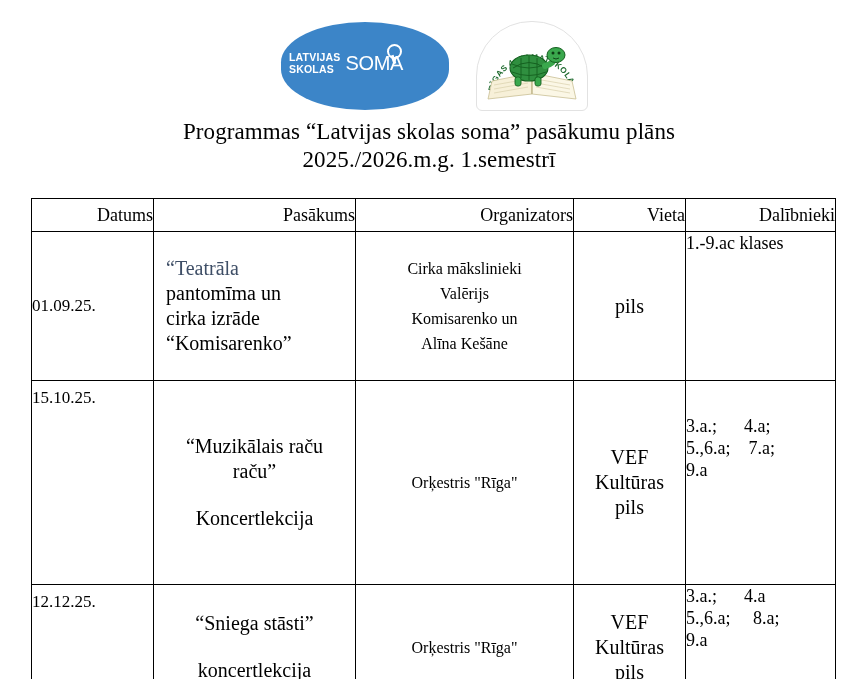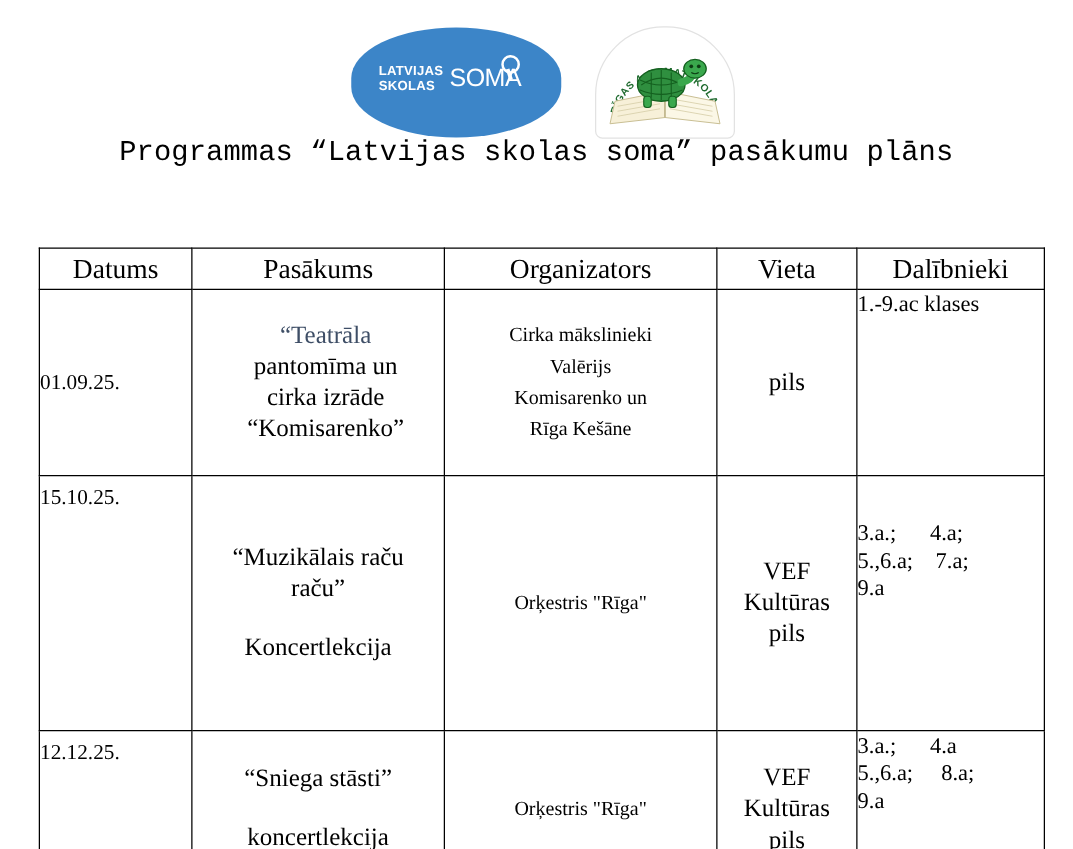--- a/index.html
+++ b/index.html
@@ -26,21 +26,21 @@
     left: 281px;
     top: 22px;
     width: 168px;
     height: 88px;
     background: #3c85c8;
     border-radius: 50% / 46%;
     overflow: hidden;
   }
   .soma-inner {
     position: absolute;
-    left: 22px;
+    left: 8px;
     top: 30px;
     display: flex;
     align-items: center;
     color: #ffffff;
     font-family: "Liberation Sans", sans-serif;
   }
   .soma-small {
     font-size: 10.5px;
     font-weight: bold;
     line-height: 11.5px;
@@ -105,22 +105,22 @@
     top: 24px;
     width: 64px;
     height: 44px;
   }
 
   
   .title {
     text-align: center;
     font-size: 23px;
     line-height: 28px;
+    margin-top: 10px;
     letter-spacing: 0.1px;
-    font-family: Liberation Mono, monospace;
   }
 
   
   .table-wrap {
     position: absolute;
     left: 31px;
     top: 198px;
     width: 804px;
   }
   table.plan {
@@ -134,39 +134,39 @@
     font-weight: normal;
   }
   col.c-date    { width: 122px; }
   col.c-event   { width: 202px; }
   col.c-org     { width: 218px; }
   col.c-place   { width: 112px; }
   col.c-part    { width: 150px; }
 
   thead th {
     height: 32px;
-    text-align: center;
+    text-align: right;
     vertical-align: middle;
-    font-size: 22px;
+    font-size: 18px;
   }
 
   td.date {
     text-align: left;
     font-size: 17px;
   }
   td.date.mid  { vertical-align: middle; }
   td.date.top  { vertical-align: top; padding-top: 7px; }
 
   td.event {
     font-size: 20px;
     line-height: 25px;
     vertical-align: middle;
   }
   td.event.leftal {
-    text-align: center;
+    text-align: left;
     padding-left: 12px;
   }
   td.event.centerl {
     text-align: center;
     padding: 0 10px;
   }
   .quote-light { color: #3e4e66; }
 
   td.org {
     text-align: center;
@@ -245,20 +245,21 @@
       <ellipse cx="53" cy="9" rx="9" ry="7.5" fill="#3aa84d" stroke="#14601f" stroke-width="1"></ellipse>
       <circle cx="50" cy="7" r="1.5" fill="#0d3d14"></circle>
       <circle cx="56" cy="7" r="1.5" fill="#0d3d14"></circle>
       <path d="M50 12 Q53 14 56 12" stroke="#0d3d14" stroke-width="0.9" fill="none"></path>
     </svg>
   </div>
 </div>
 
 <div class="title">
   <div>Programmas “Latvijas skolas soma” pasākumu plāns</div>
+  <div>2025./2026.m.g. 1.semestrī</div>
 </div>
 
 <div class="table-wrap">
   <table class="plan">
     <colgroup>
       <col class="c-date">
         <col class="c-event">
         <col class="c-org">
         <col class="c-place">
         <col class="c-part">
@@ -279,21 +280,21 @@
         <td class="event leftal">
           <div class="quote-light">“Teatrāla</div>
           <div>pantomīma un</div>
           <div>cirka izrāde</div>
           <div>“Komisarenko”</div>
         </td>
         <td class="org">
           <div>Cirka mākslinieki</div>
           <div>Valērijs</div>
           <div>Komisarenko un</div>
-          <div>Rīga  Kešāne</div>
+          <div>Alīna  Kešāne</div>
         </td>
         <td class="place">pils</td>
         <td class="part">1.-9.ac klases</td>
       </tr>
 
       <tr class="row2">
         <td class="date top">15.10.25.</td>
         <td class="event centerl">
           <div>“Muzikālais raču</div>
           <div>raču”</div>

